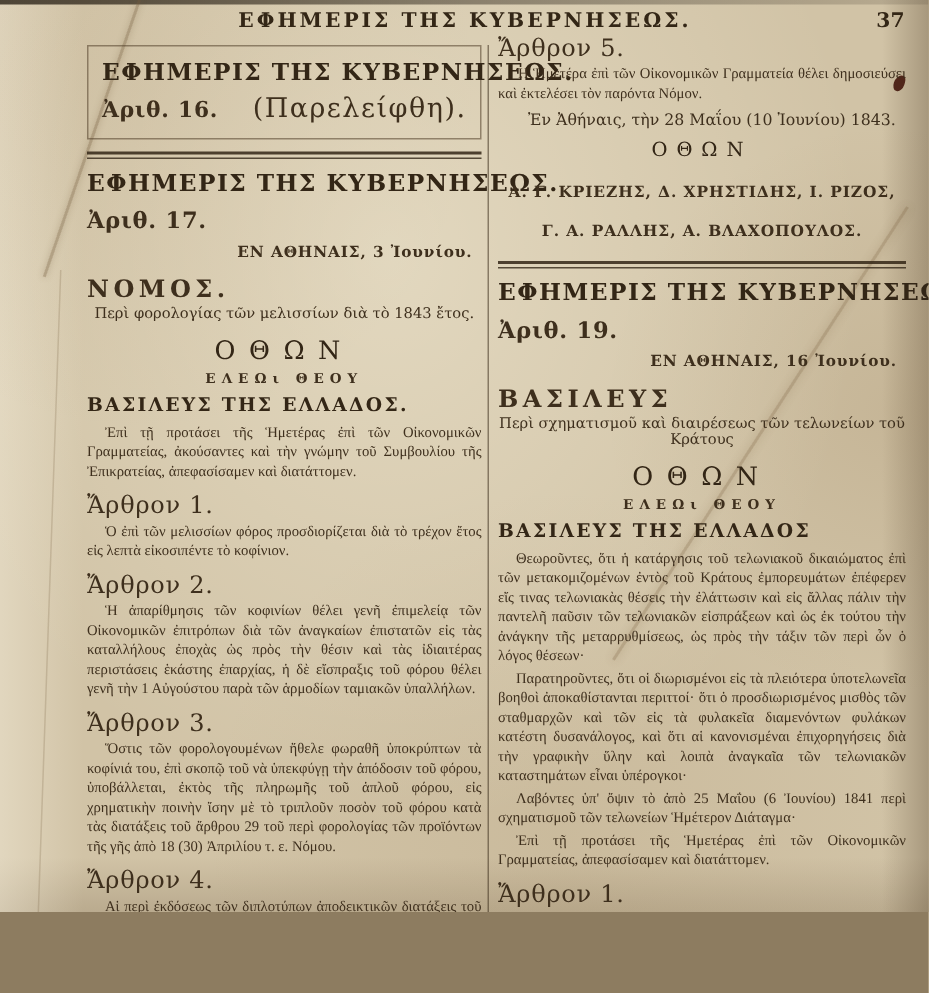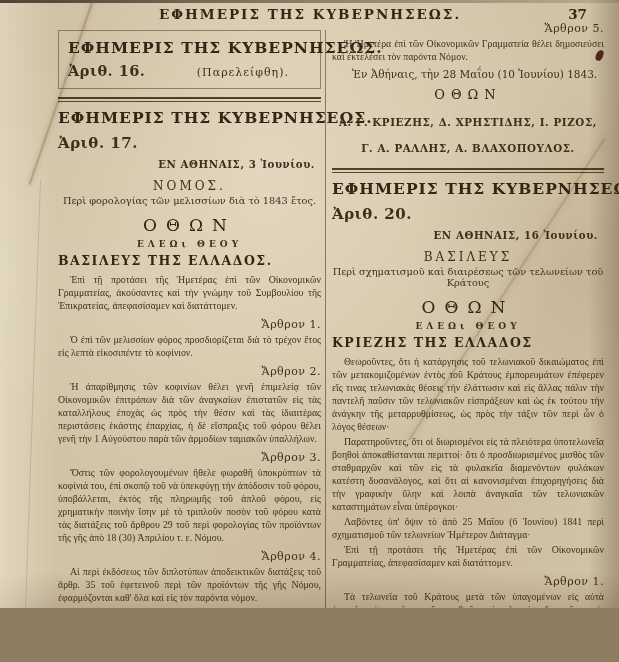--- a/index.html
+++ b/index.html
@@ -19,41 +19,41 @@
   .crease-left{position:absolute;left:92px;top:0;height:195px;width:1.5px;background:rgba(115,92,60,.38);
     transform:rotate(19deg);transform-origin:top center;box-shadow:0 0 4px rgba(115,92,60,.35);}
   .crease-left2{position:absolute;left:40px;top:180px;height:480px;width:1px;background:rgba(115,92,60,.22);
     transform:rotate(2deg);transform-origin:top center;}
   .crease-right{position:absolute;left:604px;top:138px;height:360px;width:2px;background:rgba(118,92,58,.30);
     transform:rotate(33deg);transform-origin:top center;box-shadow:0 0 6px rgba(118,92,58,.30);}
   .ink-blot{position:absolute;right:16px;top:50px;width:7px;height:11px;background:#50261a;
     border-radius:62% 38% 55% 45%;transform:rotate(18deg);}
   .running-head{position:absolute;top:6px;left:70px;width:480px;text-align:center;
     font-weight:bold;font-size:13.5px;letter-spacing:2px;color:#332616;}
-  .page-num{position:absolute;top:6px;right:32px;font-weight:bold;font-size:13.5px;color:#332616;text-align:right;}
+  .page-num{position:absolute;top:6px;right:16px;font-weight:bold;font-size:13.5px;color:#332616;text-align:right;}
   .divider{position:absolute;left:325px;top:30px;height:588px;width:1px;background:rgba(62,47,29,.55);}
 
   .col-left{position:absolute;left:58px;top:30px;width:263px;}
   .col-right{position:absolute;left:332px;top:16px;width:272px;}
 
   .boxed{border:1px solid rgba(80,62,40,.55);padding:7px 9px 9px;}
   .masthead{font-weight:bold;font-size:15.5px;text-align:center;letter-spacing:1px;color:#332616;white-space:nowrap;}
   .issue-row{display:flex;align-items:baseline;margin-top:5px;}
   .issue-no{font-size:14.5px;font-weight:600;letter-spacing:.5px;}
-  .issue-note{font-size:11px;margin-left:auto;margin-right:22px;letter-spacing:1px;}
+  .issue-note{font-size:18px;margin-left:auto;letter-spacing:1px;}
   .double-rule{border-top:2.5px solid rgba(52,39,23,.85);border-bottom:1px solid rgba(52,39,23,.8);height:2px;margin:8px 0 6px;}
   .issue-no-big{font-size:15px;font-weight:600;margin:7px 0 2px;letter-spacing:.5px;}
   .dateline-r{text-align:right;font-weight:bold;font-size:10.2px;letter-spacing:.6px;padding-right:6px;margin:6px 0 2px;}
-  .doc-type{text-align:center;font-weight:normal;font-size:12px;letter-spacing:3px;margin:9px 0 2px;}
+  .doc-type{text-align:left;font-weight:bold;font-size:16px;letter-spacing:3px;margin:9px 0 2px;}
   .subject{text-align:center;font-size:9.8px;margin:2px 0;}
   .king{text-align:center;font-size:17px;letter-spacing:9px;margin:9px 0 3px;color:#332616;}
   .grace{text-align:center;font-weight:bold;font-size:9px;letter-spacing:4px;margin:4px 0;}
   .king-title{font-weight:bold;font-size:12.5px;letter-spacing:1.5px;margin:4px 0 5px;color:#332616;}
   .par{font-size:9.8px;line-height:1.33;text-align:justify;text-indent:12px;margin:2px 0;font-family:Liberation Serif, serif;}
-  .art-head{text-align:right;font-size:11px;letter-spacing:.5px;margin:6px 0 2px;}
+  .art-head{text-align:left;font-size:16px;letter-spacing:.5px;margin:6px 0 2px;}
   .date-par{font-size:10.5px;text-indent:20px;margin:5px 0 2px;}
   .sig{text-align:center;font-weight:bold;font-size:10.3px;letter-spacing:.6px;margin:14px 0;}
   .king-sm{text-align:center;font-size:13px;letter-spacing:6px;margin:7px 0 4px;color:#332616;}
 
   .ghost-table{position:absolute;left:301px;top:617px;width:312px;height:45px;border-top:1px solid rgba(100,80,55,.40);}
   .ghost-v{position:absolute;top:0;bottom:0;width:1px;background:rgba(100,80,55,.28);}
   .ghost-left{position:absolute;left:60px;top:630px;width:260px;height:32px;}
   .ghost-left .ghost-v{background:rgba(100,80,55,.14);}
 </style>
 </head>
@@ -112,28 +112,28 @@
     <div class="art-head">Ἄρθρον 5.</div>
     <div class="par">Ἡ Ἡμετέρα ἐπὶ τῶν Οἰκονομικῶν Γραμματεία θέλει δημοσιεύσει καὶ ἐκτελέσει τὸν παρόντα Νόμον.</div>
     <div class="date-par">Ἐν Ἀθήναις, τὴν 28 Μαΐου (10 Ἰουνίου) 1843.</div>
     <div class="king-sm">ΟΘΩΝ</div>
     <div class="sig">Α. Γ. ΚΡΙΕΖΗΣ, Δ. ΧΡΗΣΤΙΔΗΣ, Ι. ΡΙΖΟΣ,</div>
     <div class="sig">Γ. Α. ΡΑΛΛΗΣ, Α. ΒΛΑΧΟΠΟΥΛΟΣ.</div>
 
     <div class="double-rule"></div>
 
     <div class="masthead">ΕΦΗΜΕΡΙΣ ΤΗΣ ΚΥΒΕΡΝΗΣΕΩΣ.</div>
-    <div class="issue-no-big">Ἀριθ. 20.</div>
+    <div class="issue-no-big">Ἀριθ. 19.</div>
     <div class="dateline-r">ΕΝ ΑΘΗΝΑΙΣ, 16 Ἰουνίου.</div>
     <div class="doc-type">ΒΑΣΙΛΕΥΣ</div>
     <div class="subject">Περὶ σχηματισμοῦ καὶ διαιρέσεως τῶν τελωνείων τοῦ Κράτους</div>
 
     <div class="king">ΟΘΩΝ</div>
     <div class="grace">ΕΛΕΩι ΘΕΟΥ</div>
-    <div class="king-title">ΚΡΙΕΖΗΣ ΤΗΣ ΕΛΛΑΔΟΣ</div>
+    <div class="king-title">ΒΑΣΙΛΕΥΣ ΤΗΣ ΕΛΛΑΔΟΣ</div>
 
     <div class="par">Θεωροῦντες, ὅτι ἡ κατάργησις τοῦ τελωνιακοῦ δικαιώματος ἐπὶ τῶν μετακομιζομένων ἐντὸς τοῦ Κράτους ἐμπορευμάτων ἐπέφερεν εἴς τινας τελωνιακὰς θέσεις τὴν ἐλάττωσιν καὶ εἰς ἄλλας πάλιν τὴν παντελῆ παῦσιν τῶν τελωνιακῶν εἰσπράξεων καὶ ὡς ἐκ τούτου τὴν ἀνάγκην τῆς μεταρρυθμίσεως, ὡς πρὸς τὴν τάξιν τῶν περὶ ὧν ὁ λόγος θέσεων·</div>
     <div class="par">Παρατηροῦντες, ὅτι οἱ διωρισμένοι εἰς τὰ πλειότερα ὑποτελωνεῖα βοηθοὶ ἀποκαθίστανται περιττοί· ὅτι ὁ προσδιωρισμένος μισθὸς τῶν σταθμαρχῶν καὶ τῶν εἰς τὰ φυλακεῖα διαμενόντων φυλάκων κατέστη δυσανάλογος, καὶ ὅτι αἱ κανονισμέναι ἐπιχορηγήσεις διὰ τὴν γραφικὴν ὕλην καὶ λοιπὰ ἀναγκαῖα τῶν τελωνιακῶν καταστημάτων εἶναι ὑπέρογκοι·</div>
     <div class="par">Λαβόντες ὑπ' ὄψιν τὸ ἀπὸ 25 Μαΐου (6 Ἰουνίου) 1841 περὶ σχηματισμοῦ τῶν τελωνείων Ἡμέτερον Διάταγμα·</div>
     <div class="par">Ἐπὶ τῇ προτάσει τῆς Ἡμετέρας ἐπὶ τῶν Οἰκονομικῶν Γραμματείας, ἀπεφασίσαμεν καὶ διατάττομεν.</div>
 
     <div class="art-head">Ἄρθρον 1.</div>
     <div class="par">Τὰ τελωνεῖα τοῦ Κράτους μετὰ τῶν ὑπαγομένων εἰς αὐτὰ ὑποτελωνείων, τελωνιακῶν σταθμῶν καὶ φυλακείων διαιροῦνται εἰς 62 τμήματα· τὰ δὲ τελωνεῖα καὶ ὑποτελωνεῖα διαιροῦνται εἰς τρεῖς τάξεις κατὰ τὸν ἑπόμενον πίνακα.</div>
   </div>
 

